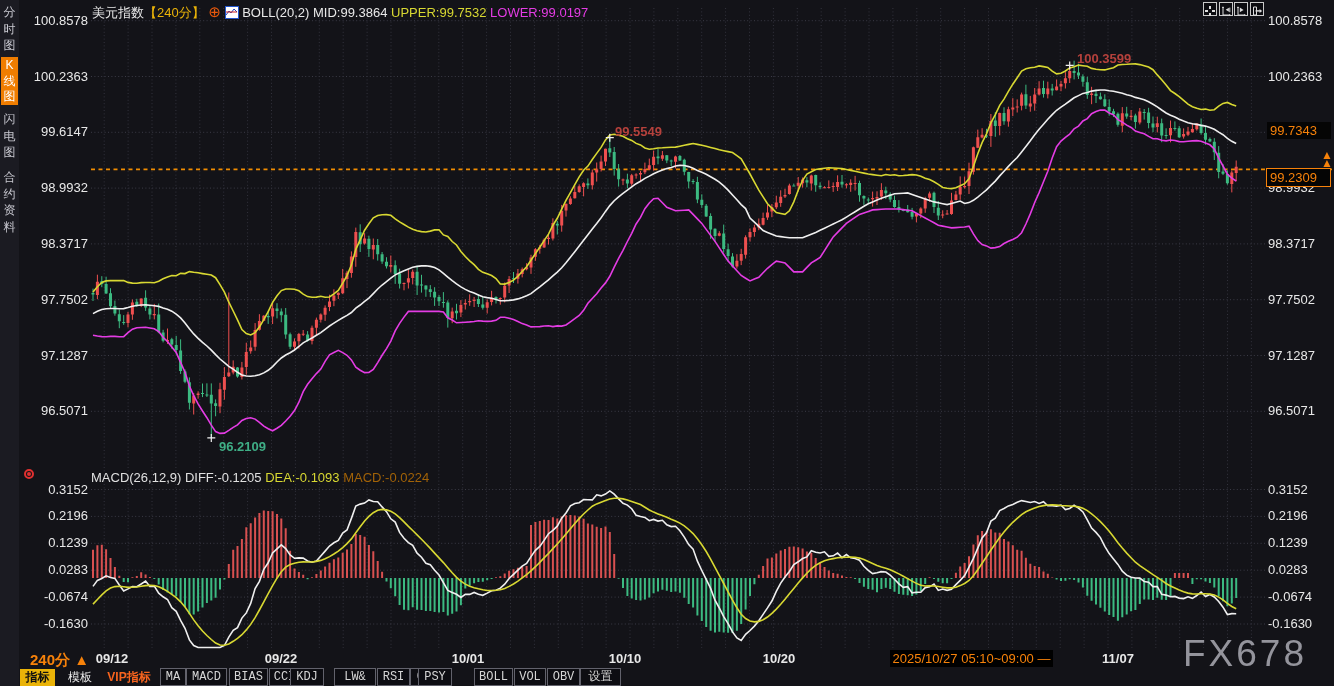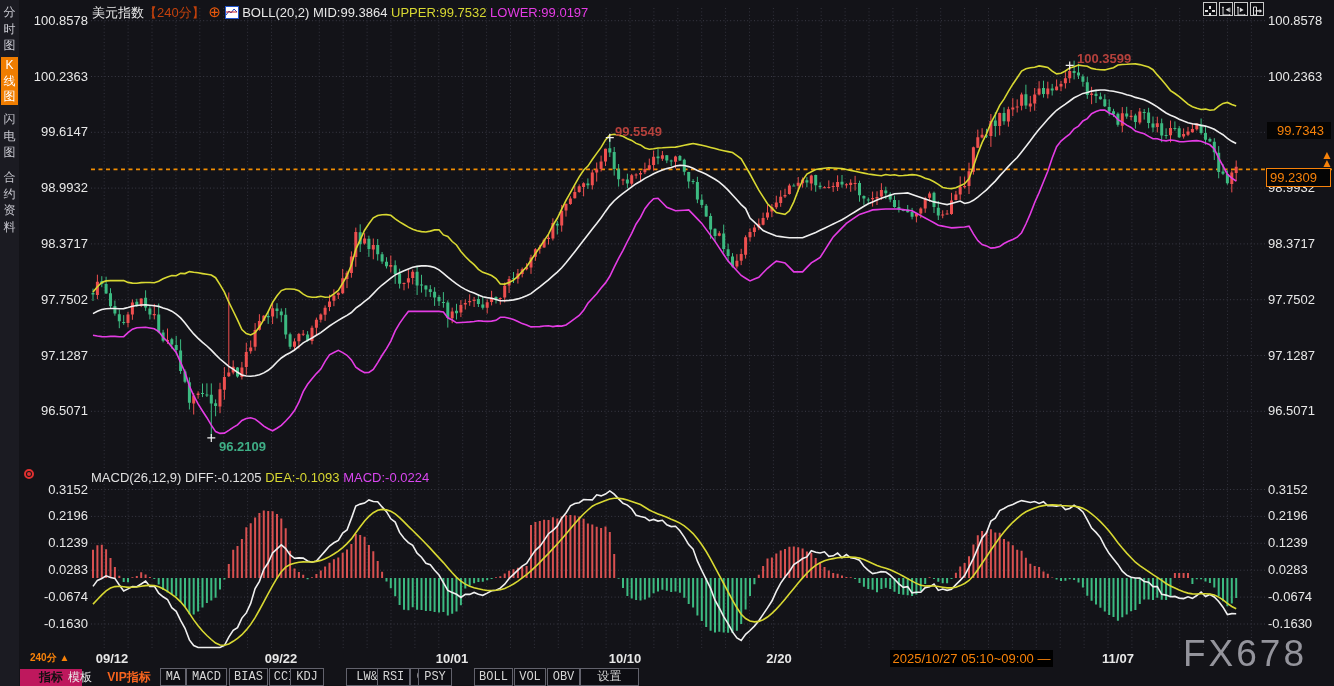--- a/index.html
+++ b/index.html
@@ -32,21 +32,21 @@
 <path d="M207.3 437.9h8M211.3 433.9v8M605.8 137.7h8M609.8 133.7v8M1065.7 65.4h8M1069.7 61.4v8" stroke="#f0f0f0" stroke-width="1.2" fill="none"></path>
 <text x="219" y="451" font-family="Liberation Sans" font-size="13" font-weight="bold" fill="#3fae86">96.2109</text>
 <text x="615" y="136" font-family="Liberation Sans" font-size="13" font-weight="bold" fill="#b5413c">99.5549</text>
 <text x="1077" y="63" font-family="Liberation Sans" font-size="13" font-weight="bold" fill="#b5413c">100.3599</text>
 </svg>
 <div class="sb"></div>
 <div class="sbi" style="top:4px">分时图</div>
 <div class="sbi" style="top:57px;height:48px;background:#f07d00;color:#fff;padding-top:1px;line-height:15.5px">K线图</div>
 <div class="sbi" style="top:111px">闪电图</div>
 <div class="sbi" style="top:169px">合约资料</div>
-<div style="position:absolute;left:92px;top:3px;font-size:13px;color:#e8e8e8;white-space:nowrap">美元指数<span style="color:#c2410c">【240分】</span> <span style="color:#e8590c;font-size:15px">⊕</span> <span style="display:inline-block;width:14px;height:13px;background:#fff;border:1px solid #2255cc;vertical-align:-2px;position:relative"><svg width="12" height="11" style="position:absolute;left:0;top:0">
+<div style="position:absolute;left:92px;top:3px;font-size:13px;color:#e8e8e8;white-space:nowrap">美元指数<span style="color:#eab308">【240分】</span> <span style="color:#e8590c;font-size:15px">⊕</span> <span style="display:inline-block;width:14px;height:13px;background:#fff;border:1px solid #2255cc;vertical-align:-2px;position:relative"><svg width="12" height="11" style="position:absolute;left:0;top:0">
         <path d="M0 8L3 4L5 6L8 2L11 5" stroke="#2244bb" fill="none"></path>
         <path d="M0 5h11" stroke="#cc2222" stroke-width="1"></path>
       </svg></span> BOLL(20,2) MID:99.3864 <span style="color:#d8d832">UPPER:99.7532</span> <span style="color:#e43ce4">LOWER:99.0197</span></div>
 <div class="pl" style="top:12.7px">100.8578</div>
 <div class="pr" style="top:12.7px">100.8578</div>
 <div class="pl" style="top:68.5px">100.2363</div>
 <div class="pr" style="top:68.5px">100.2363</div>
 <div class="pl" style="top:124.3px">99.6147</div>
 <div class="pr" style="top:124.3px">99.6147</div>
 <div class="pl" style="top:180.1px">98.9932</div>
@@ -64,21 +64,21 @@
 <div class="pl" style="top:508.4px">0.2196</div>
 <div class="pr" style="top:508.4px">0.2196</div>
 <div class="pl" style="top:535.3px">0.1239</div>
 <div class="pr" style="top:535.3px">0.1239</div>
 <div class="pl" style="top:562.2px">0.0283</div>
 <div class="pr" style="top:562.2px">0.0283</div>
 <div class="pl" style="top:589.1px">-0.0674</div>
 <div class="pr" style="top:589.1px">-0.0674</div>
 <div class="pl" style="top:616.0px">-0.1630</div>
 <div class="pr" style="top:616.0px">-0.1630</div>
-<div style="position:absolute;left:91px;top:470px;font-size:13px;color:#e0e0e0;white-space:nowrap">MACD(26,12,9) DIFF:-0.1205 <span style="color:#d8d832">DEA:-0.1093</span> <span style="color:#d946ef">MACD:-0.0224</span></div>
+<div style="position:absolute;left:91px;top:470px;font-size:13px;color:#e0e0e0;white-space:nowrap">MACD(26,12,9) DIFF:-0.1205 <span style="color:#d8d832">DEA:-0.1093</span> <span style="color:#a16207">MACD:-0.0224</span></div>
 <div style="position:absolute;left:24px;top:469px;width:10px;height:10px;border:2px solid #e03030;border-radius:50%">
 <div style="position:absolute;left:1px;top:1px;width:4px;height:4px;background:#e03030;border-radius:50%"></div>
   </div>
 <div class="ico" style="left:1203px"><svg width="12" height="12">
       <path d="M5 1h2v3H5zM5 8h2v3H5zM1 5h3v2H1zM8 5h3v2H8z" fill="#ddd"></path>
     </svg></div>
 <div class="ico" style="left:1219px"><svg width="12" height="12">
       <path d="M3 2v8h7" stroke="#ddd" fill="none"></path>
       <path d="M3 1.2L1.9 3h2.2z" fill="#ddd"></path>
       <path d="M11 10L9.2 8.9v2.2z" fill="#ddd"></path>
@@ -89,39 +89,39 @@
       <path d="M3 2v8h7" stroke="#ddd" fill="none"></path>
       <path d="M3 1.2L1.9 3h2.2z" fill="#ddd"></path>
       <path d="M11 10L9.2 8.9v2.2z" fill="#ddd"></path>
       <path d="M4.8 2.6l3.8 2.3-3.8 2.3z" fill="#ddd"></path>
     </svg></div>
 <div class="ico" style="left:1250px"><svg width="12" height="12">
       <path d="M2.5 2h3v8h-3z" stroke="#ddd" fill="none"></path>
       <path d="M4.5 5.9h4.5" stroke="#ddd" stroke-width="1.4" fill="none"></path>
       <path d="M8.6 3.9l2.6 2-2.6 2z" fill="#ddd"></path>
     </svg></div>
-<div style="position:absolute;left:1267px;top:122px;width:64px;height:17px;background:#050505;color:#f7820a;font-size:13px;line-height:17px;padding-left:10px">99.7343</div>
+<div style="position:absolute;left:1267px;top:122px;width:64px;height:17px;background:#050505;color:#f7820a;font-size:13px;line-height:17px;padding-left:3px">99.7343</div>
 <div style="position:absolute;left:1321px;top:151px;color:#f7820a;font-size:12px;line-height:8px">▲<br>▲</div>
 <div style="position:absolute;left:1266px;top:168px;width:65px;height:19px;background:#050505;border:1px solid #f7820a;color:#f7820a;font-size:13px;line-height:17px;padding-left:3px">99.2309</div>
-<div style="position:absolute;left:30px;top:651px;font-size:10px;font-weight:bold;color:#f7820a">240分 ▲</div>
+<div style="position:absolute;left:30px;top:651px;font-size:15px;font-weight:bold;color:#f7820a">240分 ▲</div>
 <div class="dt" style="left:112px">09/12</div>
 <div class="dt" style="left:281px">09/22</div>
-<div class="dt" style="left:452px">10/01</div>
+<div class="dt" style="left:468px">10/01</div>
 <div class="dt" style="left:625px">10/10</div>
-<div class="dt" style="left:779px">2/20</div>
+<div class="dt" style="left:779px">10/20</div>
 <div class="dt" style="left:1118px">11/07</div>
 <div style="position:absolute;left:890px;top:650px;width:163px;height:17px;background:#000;color:#f7820a;font-size:13px;line-height:17px;text-align:center">2025/10/27 05:10~09:00 —</div>
 <div style="position:absolute;left:1183px;top:633px;font-size:37px;color:#94949c;letter-spacing:3px">FX678</div>
-<div class="tb" style="left:20px;width:62px;background:#be185d;color:#101010;text-align:center;font-weight:bold">指标</div>
+<div class="tb" style="left:20px;width:35px;background:#eab308;color:#101010;text-align:center;font-weight:bold">指标</div>
 <div class="tb" style="left:60px;width:40px;color:#e8e8e8;text-align:center">模板</div>
 <div class="tb" style="left:101px;width:56px;color:#f7641e;text-align:center;font-weight:bold">VIP指标</div>
 <div class="tbtn" style="left:160px;width:26px">MA</div>
 <div class="tbtn" style="left:186.0px;width:41px">MACD</div>
 <div class="tbtn" style="left:229.0px;width:39px">BIAS</div>
 <div class="tbtn" style="left:269.0px;width:31px">CCI</div>
 <div class="tbtn" style="left:290px;width:34px">KDJ</div>
-<div class="tbtn" style="left:346px;width:42px">LW&amp;</div>
+<div class="tbtn" style="left:334.0px;width:42px">LW&amp;</div>
 <div class="tbtn" style="left:377.0px;width:33px">RSI</div>
 <div class="tbtn" style="left:410.0px;width:28px">CR</div>
 <div class="tbtn" style="left:418px;width:34px">PSY</div>
 <div class="tbtn" style="left:474.0px;width:39px">BOLL</div>
 <div class="tbtn" style="left:514.0px;width:32px">VOL</div>
 <div class="tbtn" style="left:547.0px;width:33px">OBV</div>
-<div class="tbtn" style="left:580.0px;width:59px">设置</div>
+<div class="tbtn" style="left:580.0px;width:41px">设置</div>
 </body></html>

